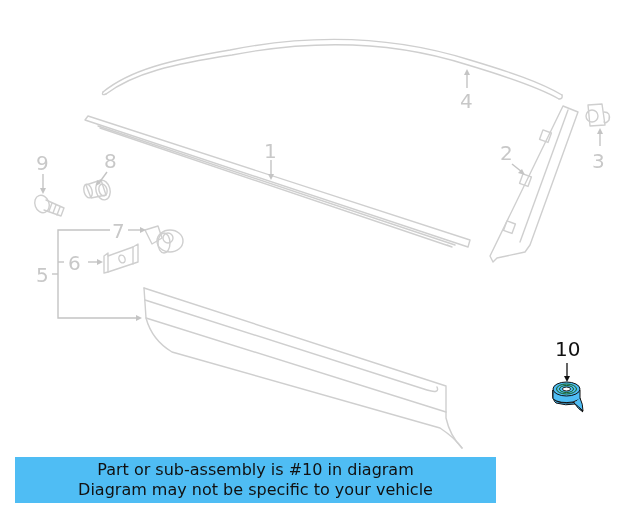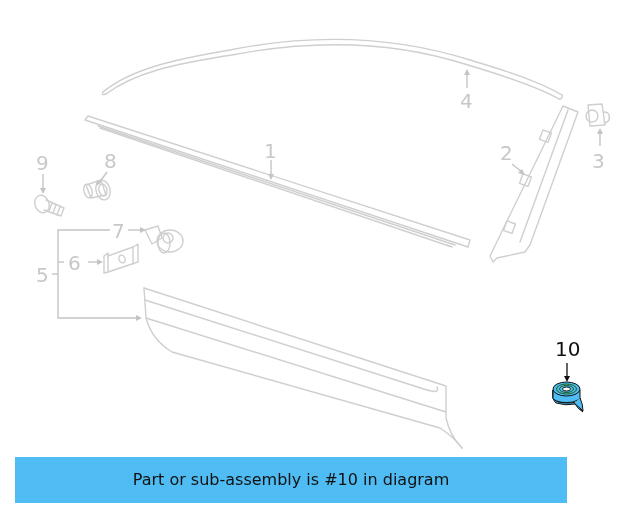--- a/index.html
+++ b/index.html
@@ -2,21 +2,21 @@
 <html><head>
 <meta charset="utf-8">
 <style>
   html, body { margin:0; padding:0; background:#ffffff; }
   body { width:640px; height:512px; position:relative; overflow:hidden; font-family:"DejaVu Sans", sans-serif; }
   #diagram { position:absolute; left:0; top:0; width:640px; height:512px; }
   .callout { font-family:"DejaVu Sans", sans-serif; font-size:20px; fill:#c8c8c8; }
   .callout-active { font-family:"DejaVu Sans", sans-serif; font-size:20px; fill:#111111; }
   .part { fill:none; stroke:#cfcfcf; stroke-width:1.4; stroke-linejoin:round; stroke-linecap:round; }
   .lead { fill:none; stroke:#c4c4c4; stroke-width:1.4; }
-  #banner { position:absolute; left:15px; top:457px; width:552px; height:46px; background:#4fbdf4;
+  #banner { position:absolute; left:15px; top:457px; width:481px; height:46px; background:#4fbdf4;
             display:flex; flex-direction:column; align-items:center; justify-content:center; }
   #banner span { display:block; color:#111111; font-family:"DejaVu Sans", sans-serif; font-size:16px; line-height:20px; }
 </style>
 </head>
 <body>
 
 <svg id="diagram" viewBox="0 0 640 512" xmlns="http://www.w3.org/2000/svg">
 
   <g>
     <path class="part" d="M103,92 C130,70 170,60 230,50 C320,32 400,38 470,60 C510,72 540,82 562,95"></path>
@@ -122,13 +122,14 @@
     <ellipse cx="566.5" cy="389" rx="7" ry="3.5" fill="none" stroke="#1a5c1a" stroke-width="1"></ellipse>
     <ellipse cx="566.5" cy="389" rx="4" ry="2" fill="#ffffff" stroke="#111111" stroke-width="1"></ellipse>
   </g>
   <line x1="567" y1="363" x2="567" y2="378" stroke="#111111" stroke-width="1.3"></line>
   <path d="M564,376 L567,382 L570,376 Z" fill="#111111"></path>
   <text class="callout-active" x="555" y="356">10</text>
 </svg>
 
 <div id="banner">
   <span>Part or sub-assembly is #10 in diagram</span>
+  <span>Diagram may not be specific to your vehicle</span>
 </div>
 
 </body></html>

